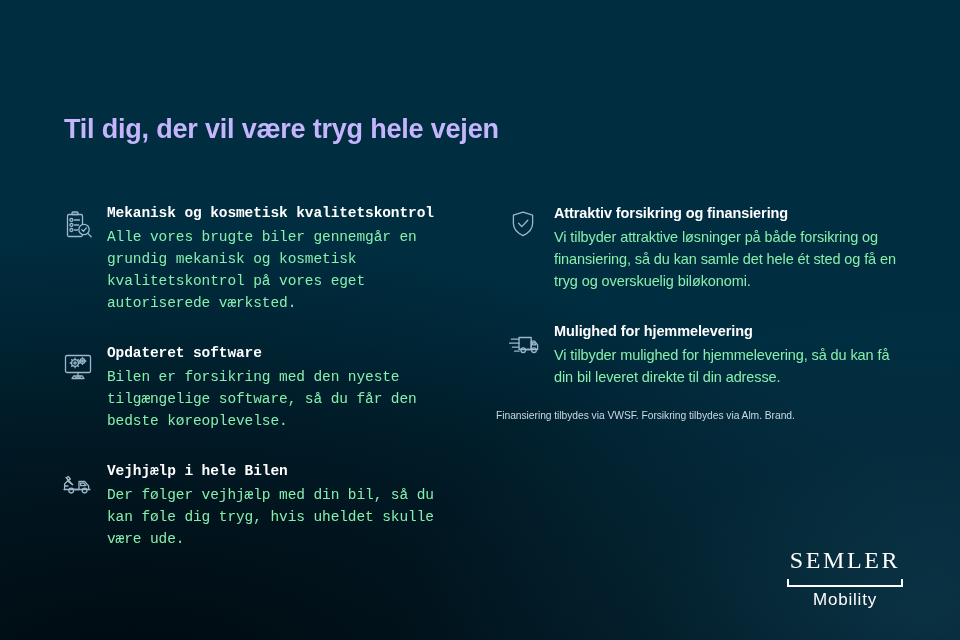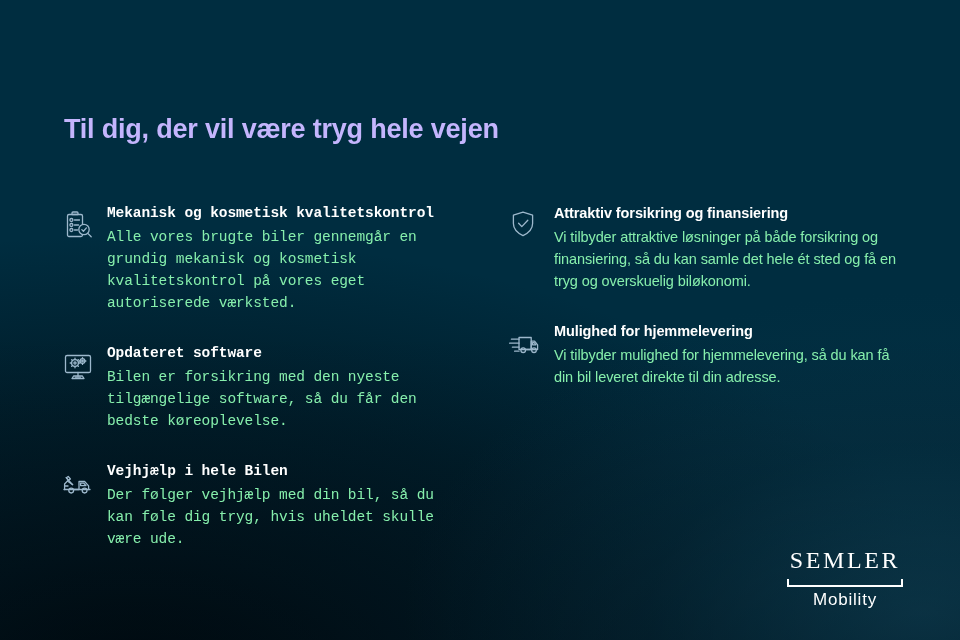--- a/index.html
+++ b/index.html
@@ -190,20 +190,21 @@
       </div>
       <div class="f-body">
         <div class="f-title">Mulighed for hjemmelevering</div>
         <div class="f-desc">Vi tilbyder mulighed for hjemmelevering, så du kan få din bil leveret direkte til din adresse.</div>
       </div>
     </div>
 
   </div>
 
   <div class="disclaimer">
+    <div>Finansiering tilbydes via VWSF. Forsikring tilbydes via Alm. Brand.</div>
   </div>
 
   <div class="logo">
     <div class="logo-word">SEMLER</div>
     <div class="logo-bar"></div>
     <div class="logo-sub">Mobility</div>
   </div>
 
 </div>
 

